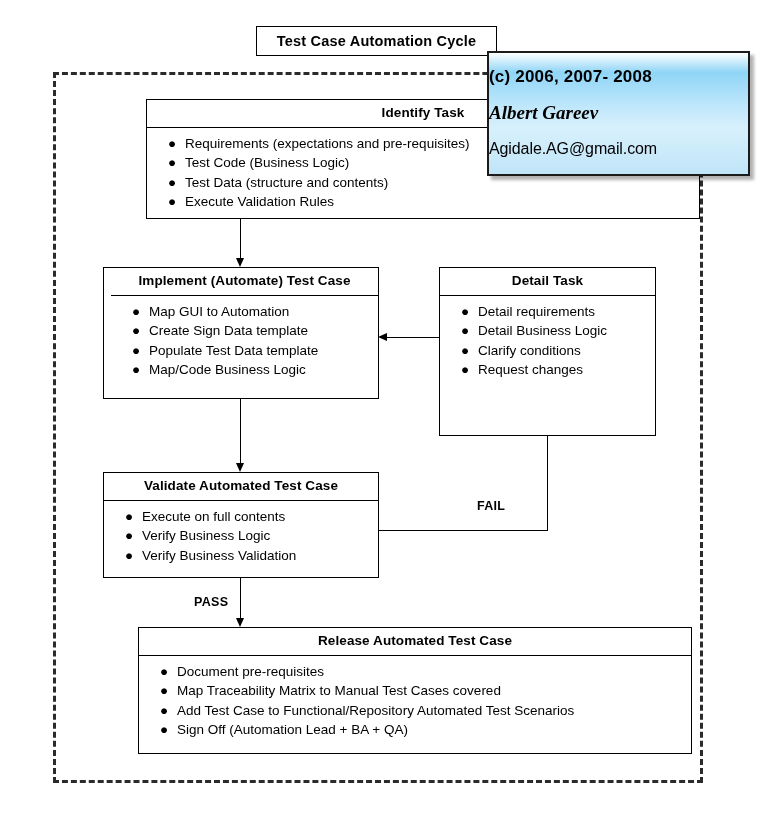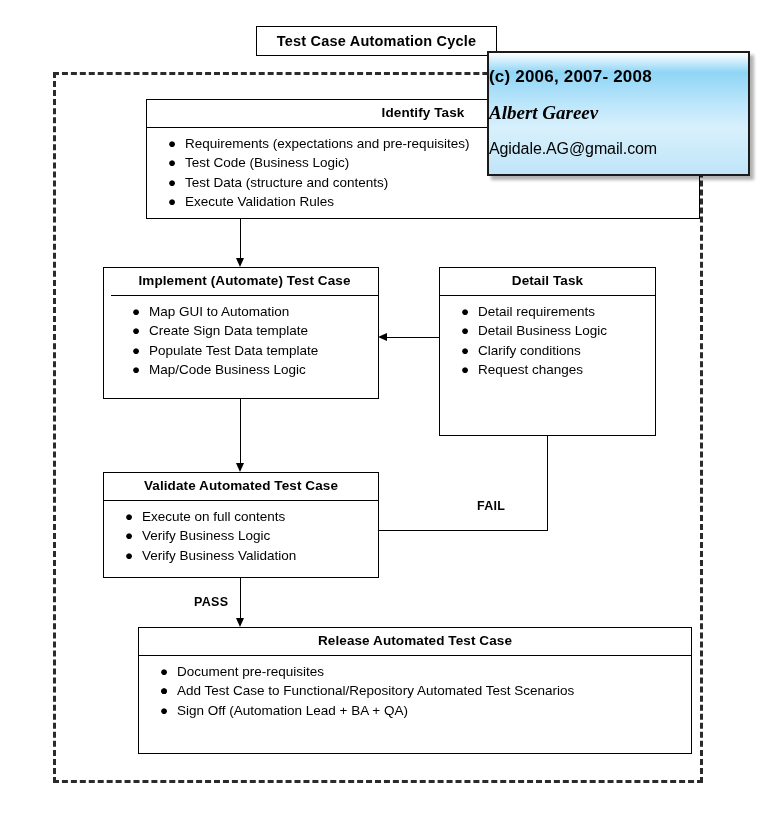--- a/index.html
+++ b/index.html
@@ -253,21 +253,21 @@
         <li><span class="bullet">●</span><span>Verify Business Validation</span></li>
       </ul>
     </div>
   </div>
 
   <div class="node" style="left:102px; top:627px; width:554px; height:127px;margin-left:36px;">
     <div class="node-title">Release Automated Test Case</div>
     <div class="node-body">
       <ul>
         <li><span class="bullet">●</span><span>Document pre-requisites</span></li>
-        <li><span class="bullet">●</span></li>
+        <li><span class="bullet">●</span><span>Map Traceability Matrix to Manual Test Cases covered</span></li>
         <li><span class="bullet">●</span><span>Add Test Case to Functional/Repository Automated Test Scenarios</span></li>
         <li><span class="bullet">●</span><span>Sign Off (Automation Lead + BA + QA)</span></li>
       </ul>
     </div>
   </div>
 
   <div id="credit-box">
     <div class="c-line1">(c) 2006, 2007- 2008</div>
     <div class="c-line2">Albert Gareev</div>
     <div class="c-line3">Agidale.AG@gmail.com</div>

